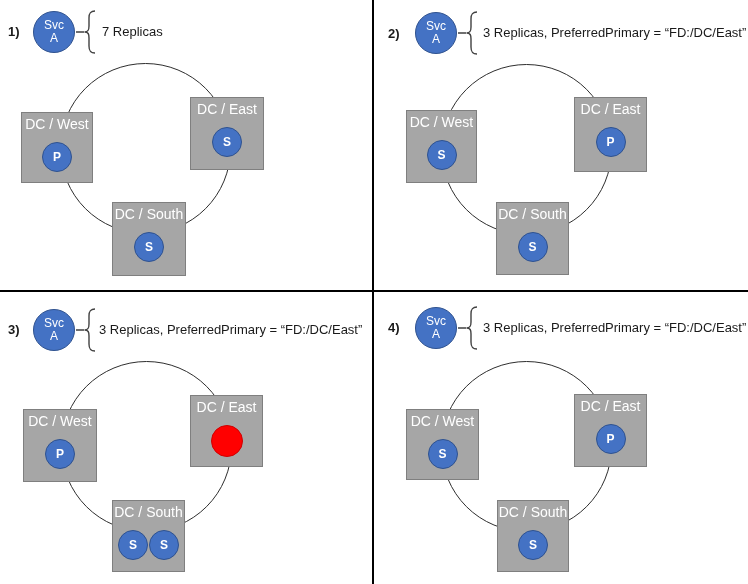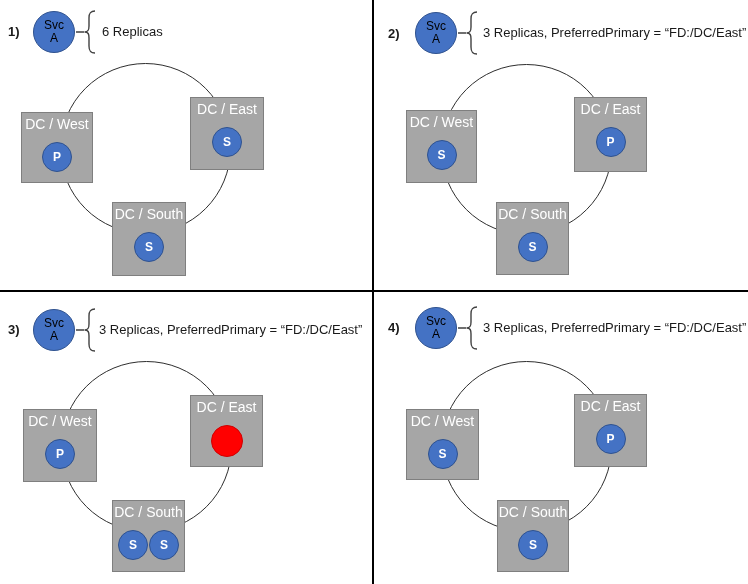--- a/index.html
+++ b/index.html
@@ -5,21 +5,21 @@
   html,body{margin:0;padding:0;background:#fff;}
   .canvas{position:relative;width:748px;height:584px;background:#ffffff;
           font-family:"Liberation Sans",sans-serif;overflow:hidden;}
   .vdiv{position:absolute;left:372px;top:0;width:2px;height:100%;background:#000;}
   .hdiv{position:absolute;left:0;top:290px;width:100%;height:2px;background:#000;}
   .panel{position:absolute;width:374px;height:292px;}
   #p1{left:0;top:0;} #p2{left:374px;top:0;} #p3{left:0;top:292px;} #p4{left:374px;top:292px;}
 
   .num{position:absolute;font-size:13px;font-weight:bold;color:#1a1a1a;line-height:16px;}
   .svc{position:absolute;width:42px;height:42px;border-radius:50%;background:#4472C4;
-       border:1.5px solid #2F528F;box-sizing:border-box;color:#000000;display:flex;
+       border:1.5px solid #2F528F;box-sizing:border-box;color:#ffffff;display:flex;
        flex-direction:column;align-items:center;justify-content:center;
        font-size:12px;line-height:13px;}
   .brace{position:absolute;}
   .caption{position:absolute;font-size:13px;color:#1a1a1a;white-space:nowrap;line-height:16px;}
   .ring{position:absolute;width:171px;height:171px;border:1.4px solid #2e2e2e;
         border-radius:50%;box-sizing:border-box;background:transparent;}
   .dcbox{position:absolute;background:#A6A6A6;border:1px solid #7F7F7F;box-sizing:border-box;}
   .dclabel{margin-top:3px;text-align:center;color:#fff;font-size:14px;line-height:17px;}
   .replicas{position:absolute;left:0;top:29px;width:100%;display:flex;
             justify-content:center;align-items:center;gap:1px;}
@@ -64,21 +64,21 @@
 
   <div class="panel" id="p1">
     <div class="num">1)</div>
     <div class="svc">
       <div>Svc</div>
       <div>A</div>
     </div>
     <svg class="brace" width="22" height="46" viewBox="0 0 22 46">
       <path d="M1 23 H9 M20 2 C15 2 14 4.5 14 9 L14 17 C14 21 13.3 23 9.5 23 C13.3 23 14 25 14 29 L14 37 C14 41.5 15 44 20 44" fill="none" stroke="#404040" stroke-width="1.4"></path>
     </svg>
-    <div class="caption">6 Replicas</div>
+    <div class="caption">7 Replicas</div>
     <div class="ring"></div>
     <div class="dcbox west">
       <div class="dclabel">DC / West</div>
       <div class="replicas">
         <div class="replica">P</div>
       </div>
     </div>
     <div class="dcbox east">
       <div class="dclabel">DC / East</div>
       <div class="replicas">

